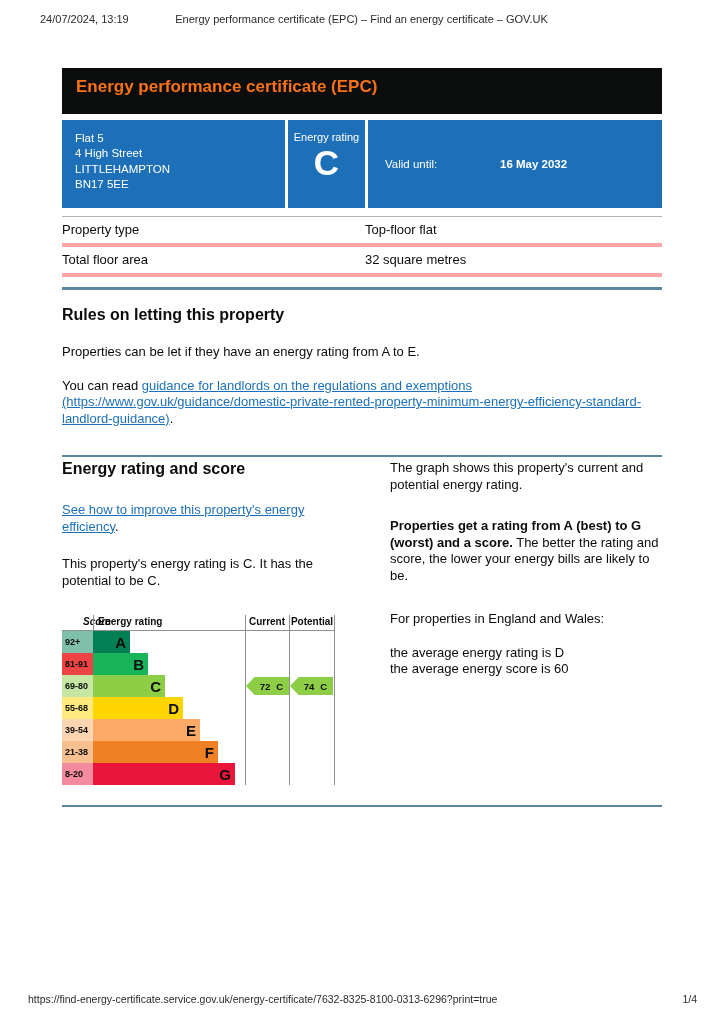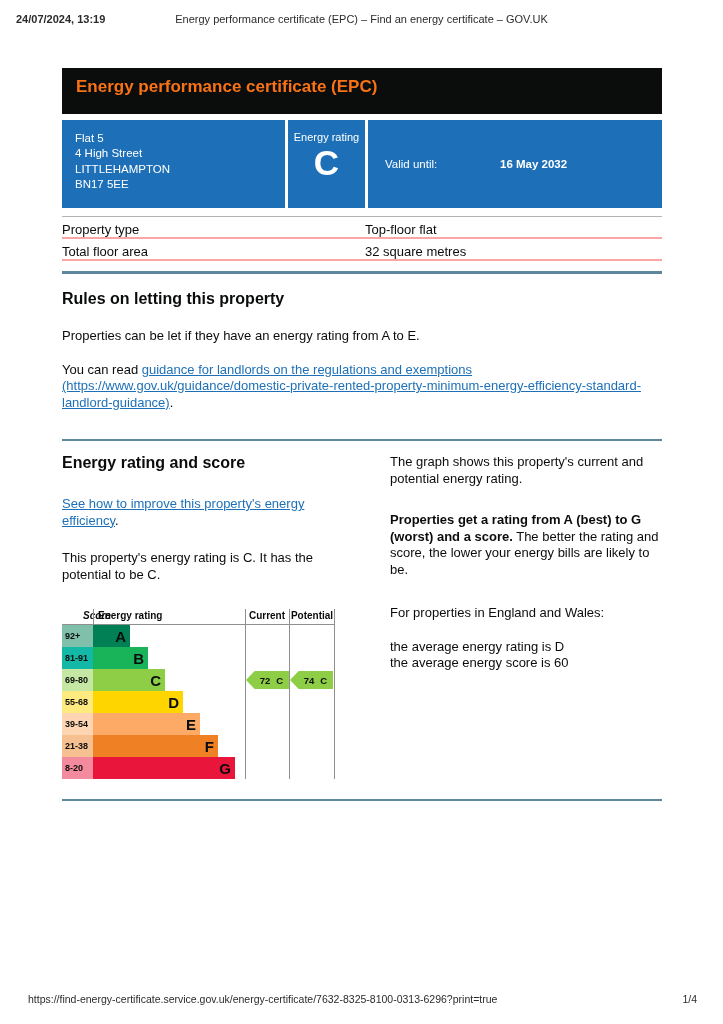--- a/index.html
+++ b/index.html
@@ -2,21 +2,21 @@
 <html><head>
 <meta charset="utf-8">
 <style>
   * { margin: 0; padding: 0; box-sizing: border-box; }
   html, body { background: #ffffff; }
   body {
     width: 723px; height: 1024px; position: relative; overflow: hidden;
     font-family: "Liberation Sans", sans-serif; color: #0b0c0c;
   }
   .print-meta { position: absolute; top: 13px; font-size: 11px; color: #2b2b2b; }
-  #print-datetime { left: 16px; font-weight: bold; }
+  #print-datetime { left: 40px; }
   #print-title { left: 0; right: 0; text-align: center; }
 
   .content { position: absolute; left: 62px; top: 68px; width: 600px; }
 
   .banner {
     background: #0b0c0c; color: #f97316; height: 46px; line-height: 38px;
     padding-left: 14px; font-size: 17px; font-weight: bold;
   }
 
   .summary { display: flex; gap: 3px; margin-top: 6px; height: 88px; }
@@ -24,37 +24,37 @@
   .addr { width: 223px; padding: 11px 10px 0 13px; font-size: 11.5px; line-height: 1.33; }
   .rating-cell { width: 77px; text-align: center; padding-top: 11px; }
   .rating-cell .rlabel { font-size: 11px; }
   .rating-cell .rletter { font-size: 35px; font-weight: bold; line-height: 1.0; margin-top: 2px; }
   .validity { flex: 1; display: flex; gap: 3px; }
   .vrow { flex: 1; display: flex; align-items: center; padding-left: 17px; font-size: 11.5px; }
   .vlabel { width: 115px; }
   .vvalue { font-weight: bold; }
 
   .ptable { margin-top: 8px; font-size: 13px; }
-  .trow { display: flex; padding: 5px 0 0; border-bottom: 2px solid #fca5a5; }
+  .trow { display: flex; padding: 5px 0 6px; border-bottom: 4px solid #fca5a5; }
   .trow:first-child { border-top: 1px solid #b1b4b6; }
   .tlabel { width: 303px; }
 
   .divider { border: 0; background: #5d87a1; }
   .divider.thick { height: 3px; margin-top: 10px; }
   .divider.thin { height: 2px; }
 
   h2 { font-size: 16px; font-weight: bold; }
   .rules-h2 { margin-top: 16px; }
   .p13 { font-size: 13px; line-height: 1.27; }
   .rules-p { margin-top: 20px; }
   .rules-link-p { margin-top: 17px; }
   a.glink { color: #1d70b8; text-decoration: underline; cursor: pointer; }
   .div-mid { margin-top: 28px; }
 
-  .cols { display: flex; margin-top: 13px; justify-content: center; }
+  .cols { display: flex; margin-top: 3px; justify-content: center; }
   .col-left { width: 283px; margin-right: 45px; }
   .col-right { width: 272px; }
   .col-left .lead-p { margin-top: 21px; }
   .col-left .improve-p { margin-top: 24px; }
   .col-right p { margin: 0; }
   .col-right .rp2 { margin-top: 25px; }
   .col-right .rp3 { margin-top: 27px; }
   .col-right .rp4 { margin-top: 17px; }
 
   
@@ -68,21 +68,21 @@
   .crow { display: flex; height: 22px; }
   .score {
     width: 31px; font-size: 9px; font-weight: bold; line-height: 22px; padding-left: 3px;
   }
   .cbar {
     height: 22px; display: flex; align-items: center; justify-content: flex-end;
     padding-right: 4px;
   }
   .letter { font-size: 15px; font-weight: bold; }
   .tint-a { background: #80c0aa; } .bar-a { width: 37px;  background: #008054; }
-  .tint-b { background: #14b8a6; } .bar-b { width: 55px;  background: #19b459; }
+  .tint-b { background: #ef4444; } .bar-b { width: 55px;  background: #19b459; }
   .tint-c { background: #c6e7a3; } .bar-c { width: 72px;  background: #8dce46; }
   .tint-d { background: #ffea80; } .bar-d { width: 90px;  background: #ffd500; }
   .tint-e { background: #fed5b2; } .bar-e { width: 107px; background: #fcaa65; }
   .tint-f { background: #f7c091; } .bar-f { width: 125px; background: #ef8023; }
   .tint-g { background: #f48a9d; } .bar-g { width: 142px; background: #e9153b; }
   .vline { position: absolute; top: 0; bottom: 0; width: 1px; background: #8f8f8f; }
   .vl-1 { left: 183px; } .vl-2 { left: 227px; } .vl-3 { left: 272px; }
   .vline-short { position: absolute; top: 0; height: 16px; left: 31px; width: 1px; background: #8f8f8f; }
   .arrow {
     position: absolute; top: 62px; width: 43px; height: 18px; background: #8dce46;

